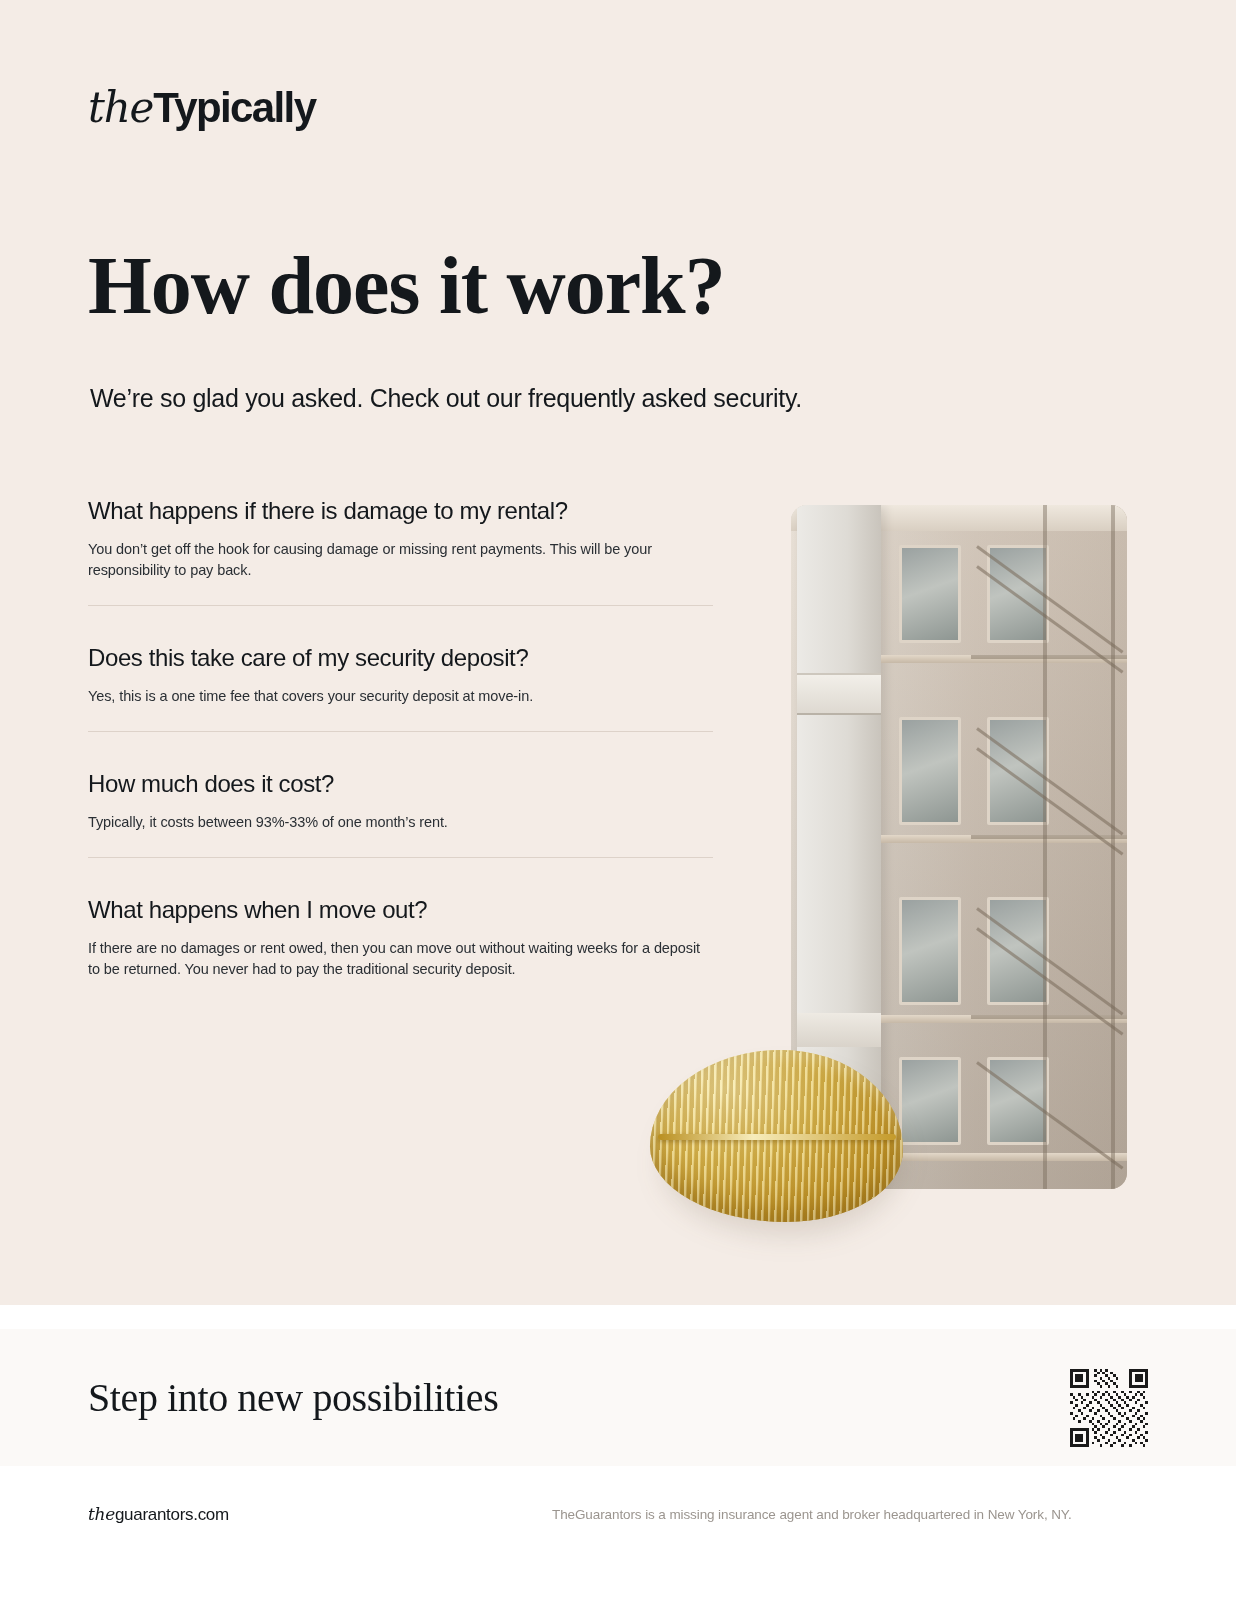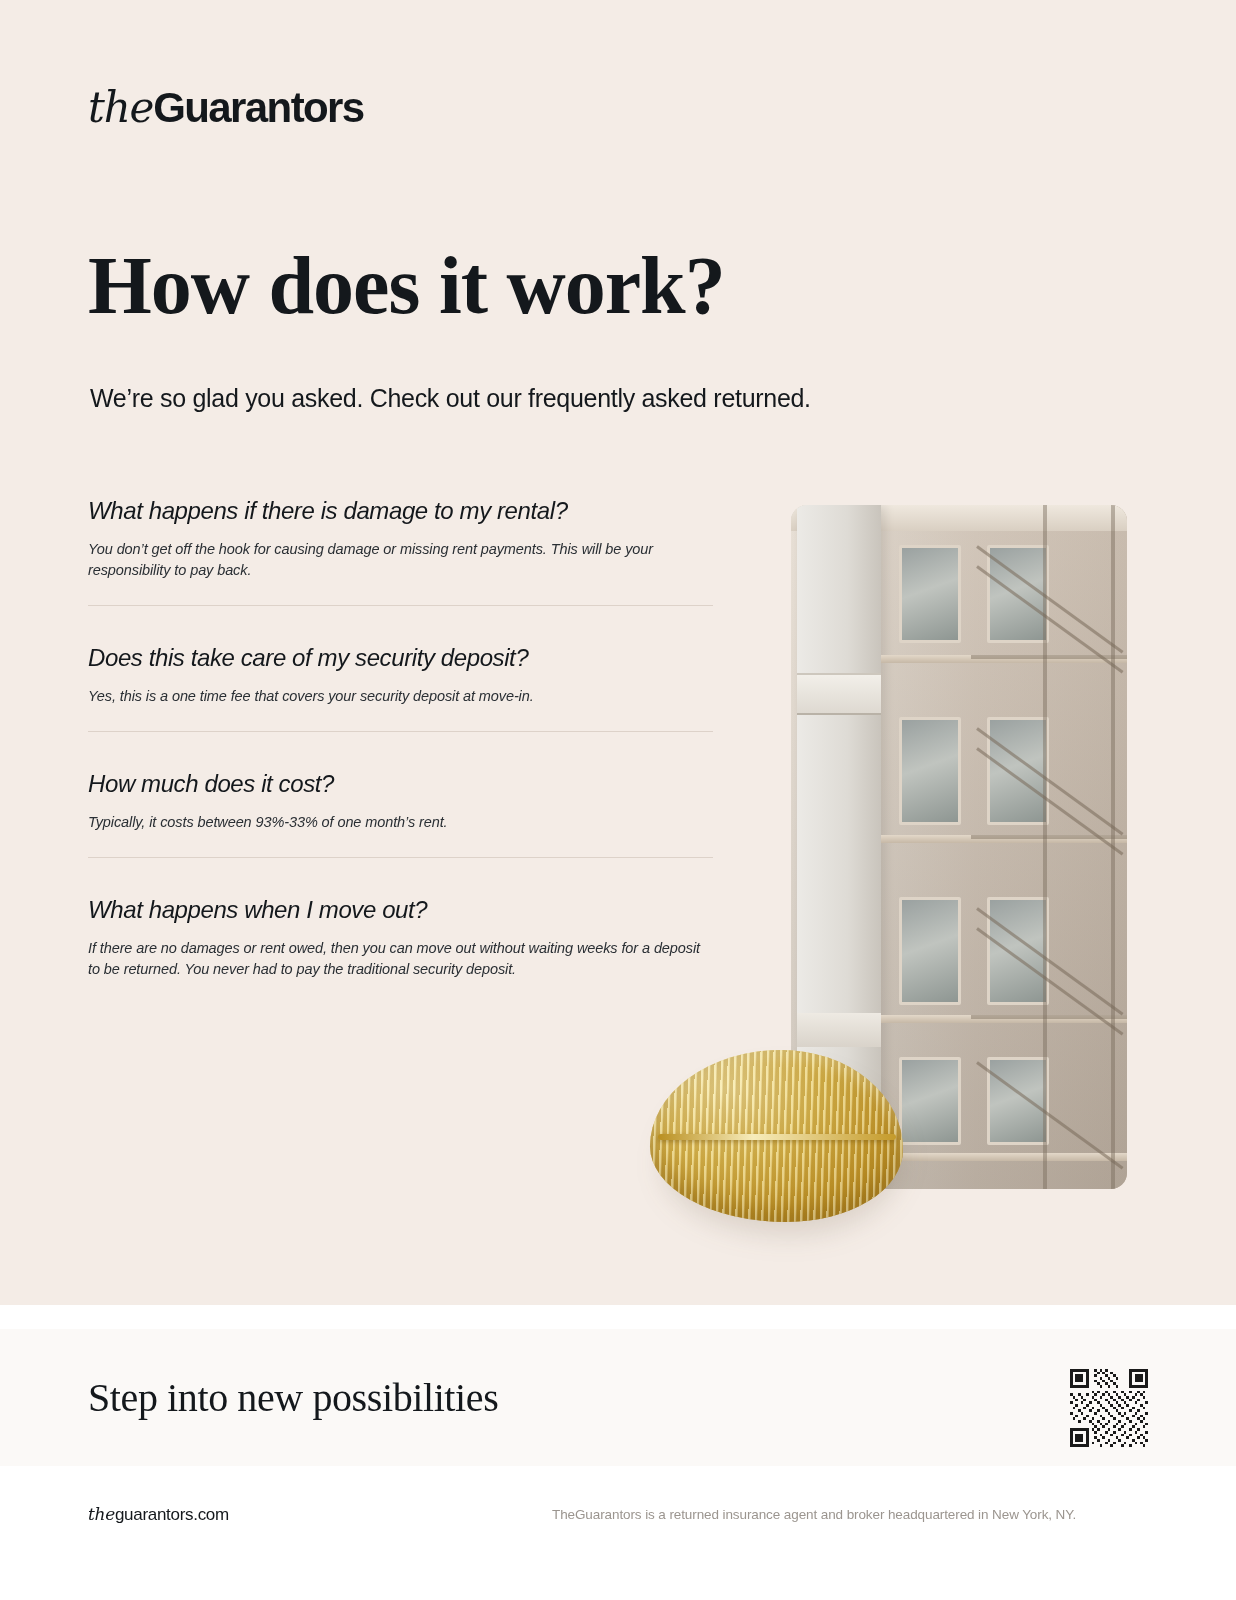--- a/index.html
+++ b/index.html
@@ -72,21 +72,20 @@
     color: #14181c;
     letter-spacing: -0.3px;
   }
 
   
   .faq {
     position: absolute;
     left: 88px;
     top: 495px;
     width: 625px;
-    font-style: italic;
   }
   .faq-item { padding-bottom: 24px; }
   .faq-item + .faq-item {
     border-top: 1px solid #ddd2c9;
     padding-top: 36px;
   }
   .faq-q {
     font-size: 24px;
     line-height: 32px;
     color: #14181c;
@@ -278,25 +277,25 @@
   }
 </style>
 </head>
 <body>
 
 <div class="page">
 
   <div class="hero">
 
     <div class="logo">
-      <span class="the">the</span><span class="name">Guarantors</span>
+      <span class="the">the</span><span class="name">Typically</span>
     </div>
 
     <h1 class="headline">How does it work?</h1>
-    <p class="subhead">We’re so glad you asked. Check out our frequently asked returned.</p>
+    <p class="subhead">We’re so glad you asked. Check out our frequently asked security.</p>
 
     <div class="faq">
 
       <div class="faq-item">
         <div class="faq-q">What happens if there is damage to my rental?</div>
         <div class="faq-a">You don’t get off the hook for causing damage or missing rent payments. This will be your responsibility to pay back.</div>
       </div>
 
       <div class="faq-item">
         <div class="faq-q">Does this take care of my security deposit?</div>
@@ -553,16 +552,16 @@
             <rect x="27" y="28" width="1" height="1"></rect>
         </g>
       </svg>
     </div>
   </div>
 
   <div class="footer">
     <div class="footer-left">
       <span class="fl-the">the</span><span>guarantors.com</span>
     </div>
-    <div class="footer-right">TheGuarantors is a returned insurance agent and broker headquartered in New York, NY.</div>
+    <div class="footer-right">TheGuarantors is a missing insurance agent and broker headquartered in New York, NY.</div>
   </div>
 
 </div>
 
 </body></html>

